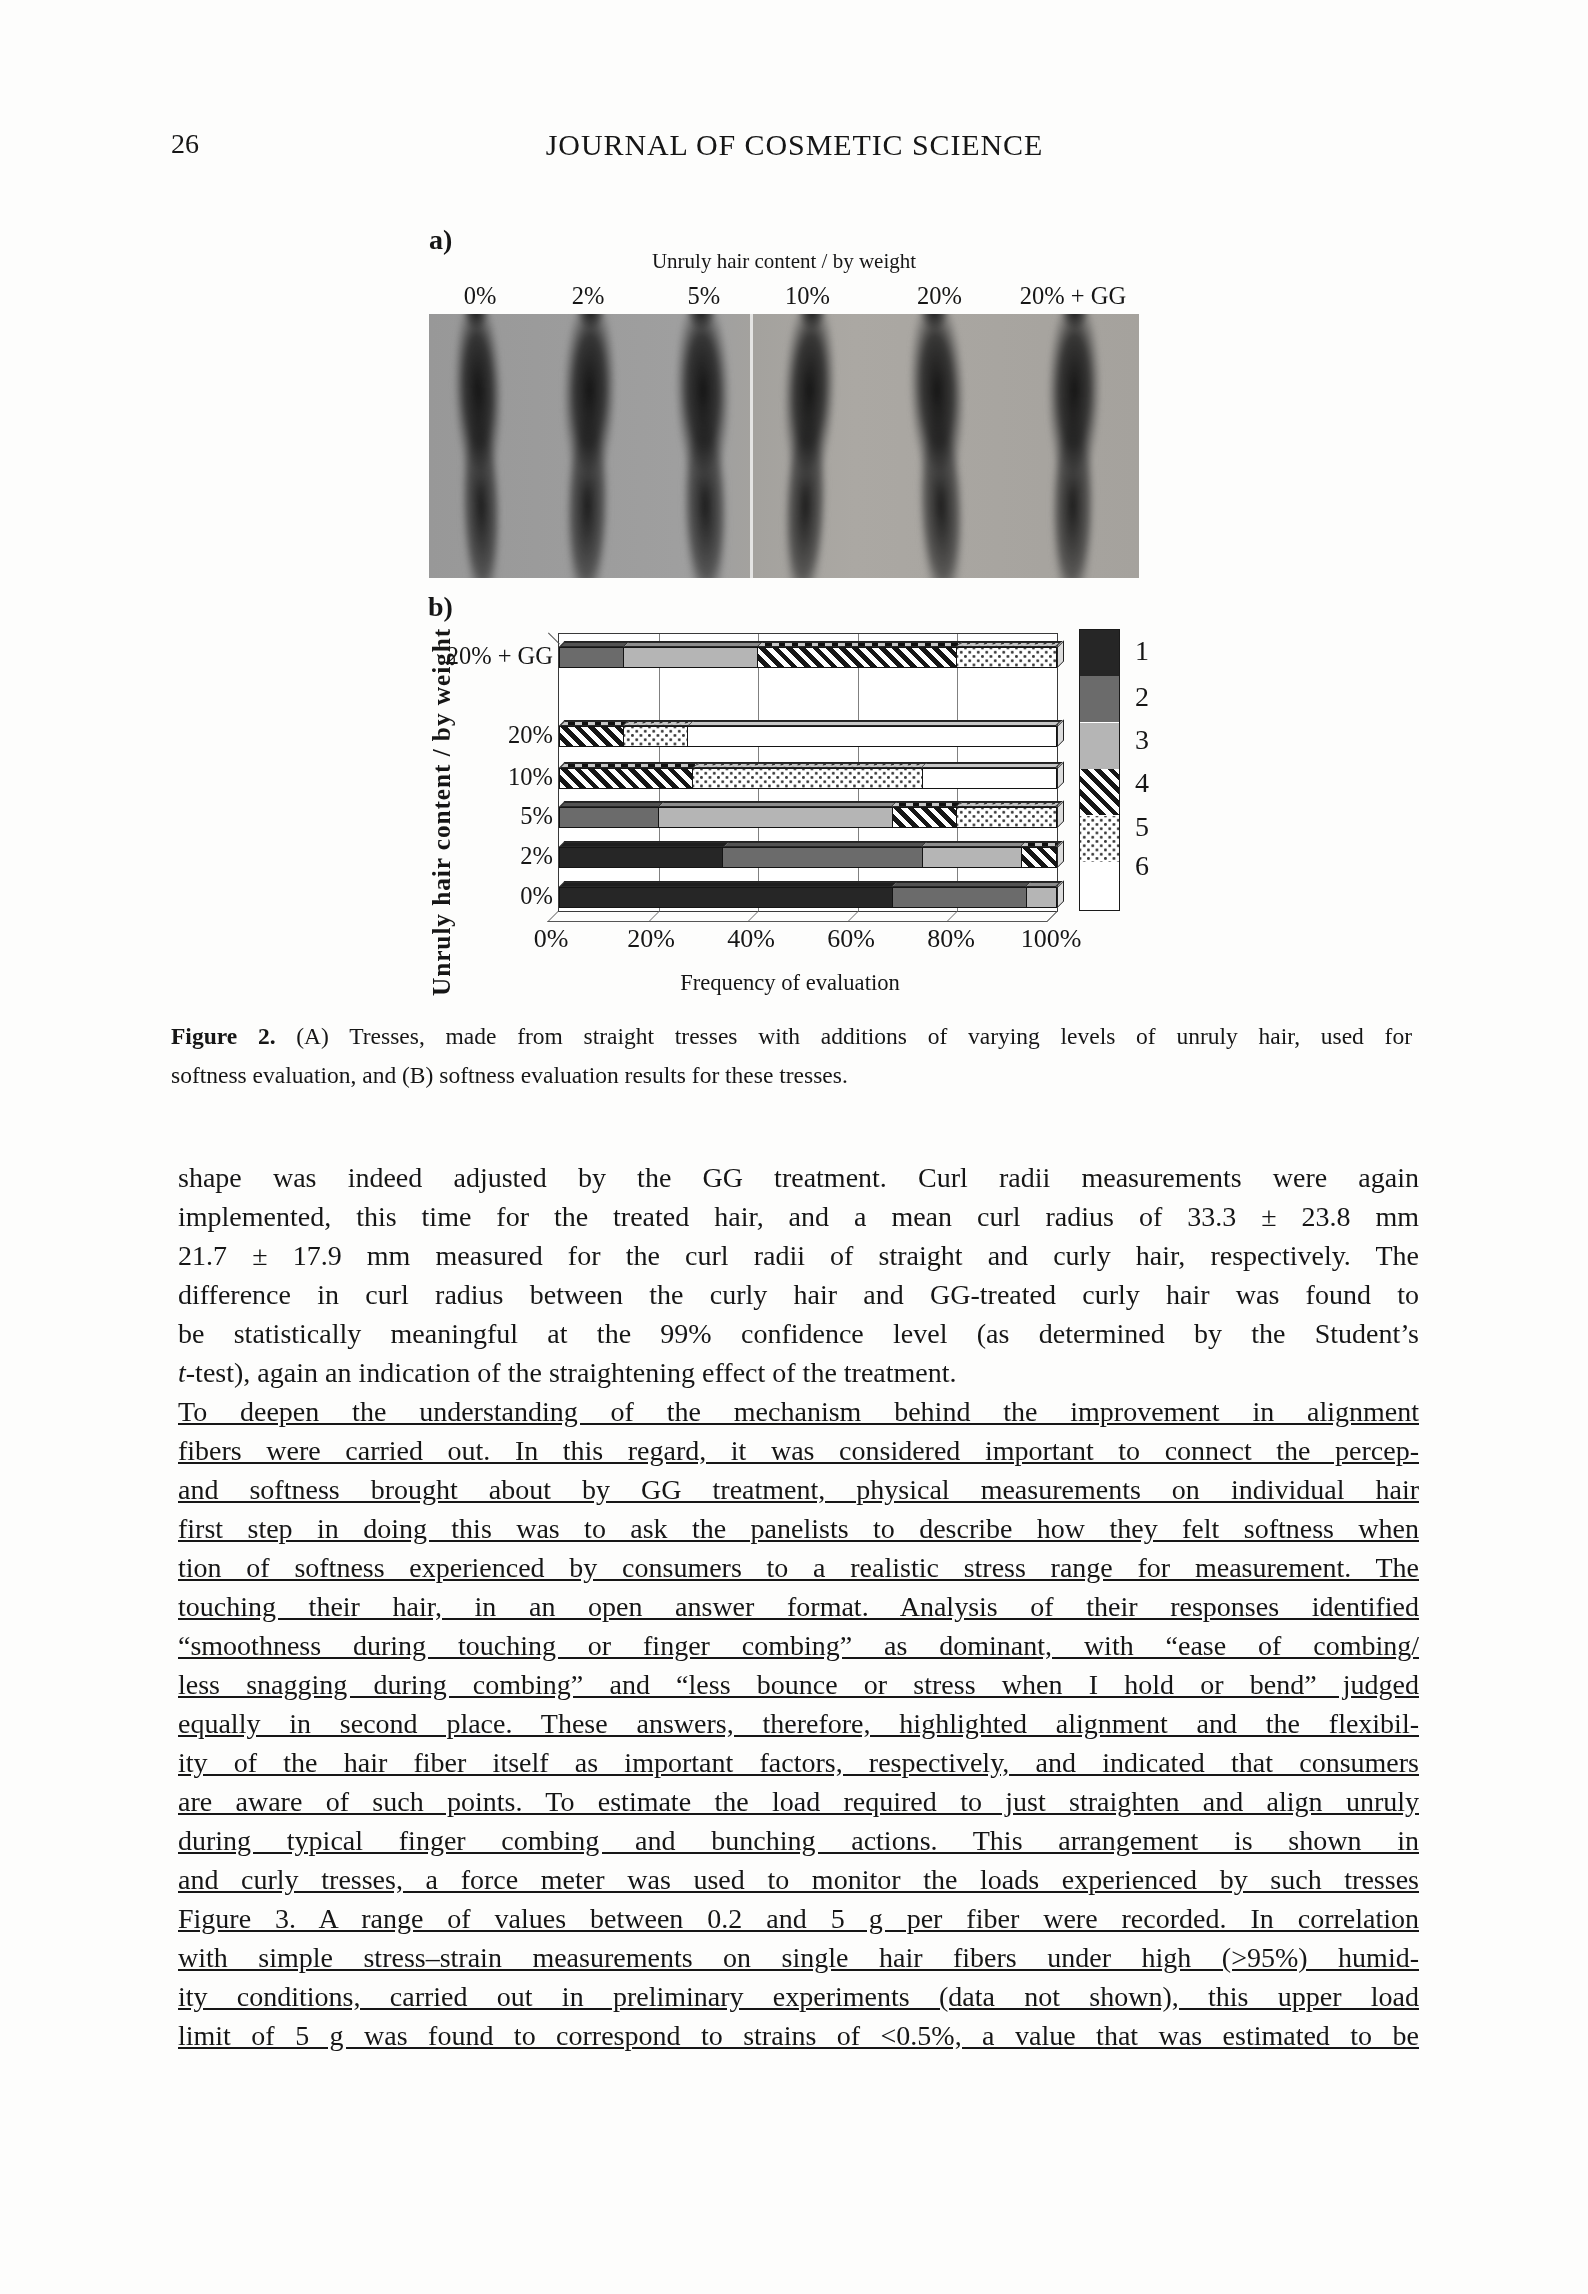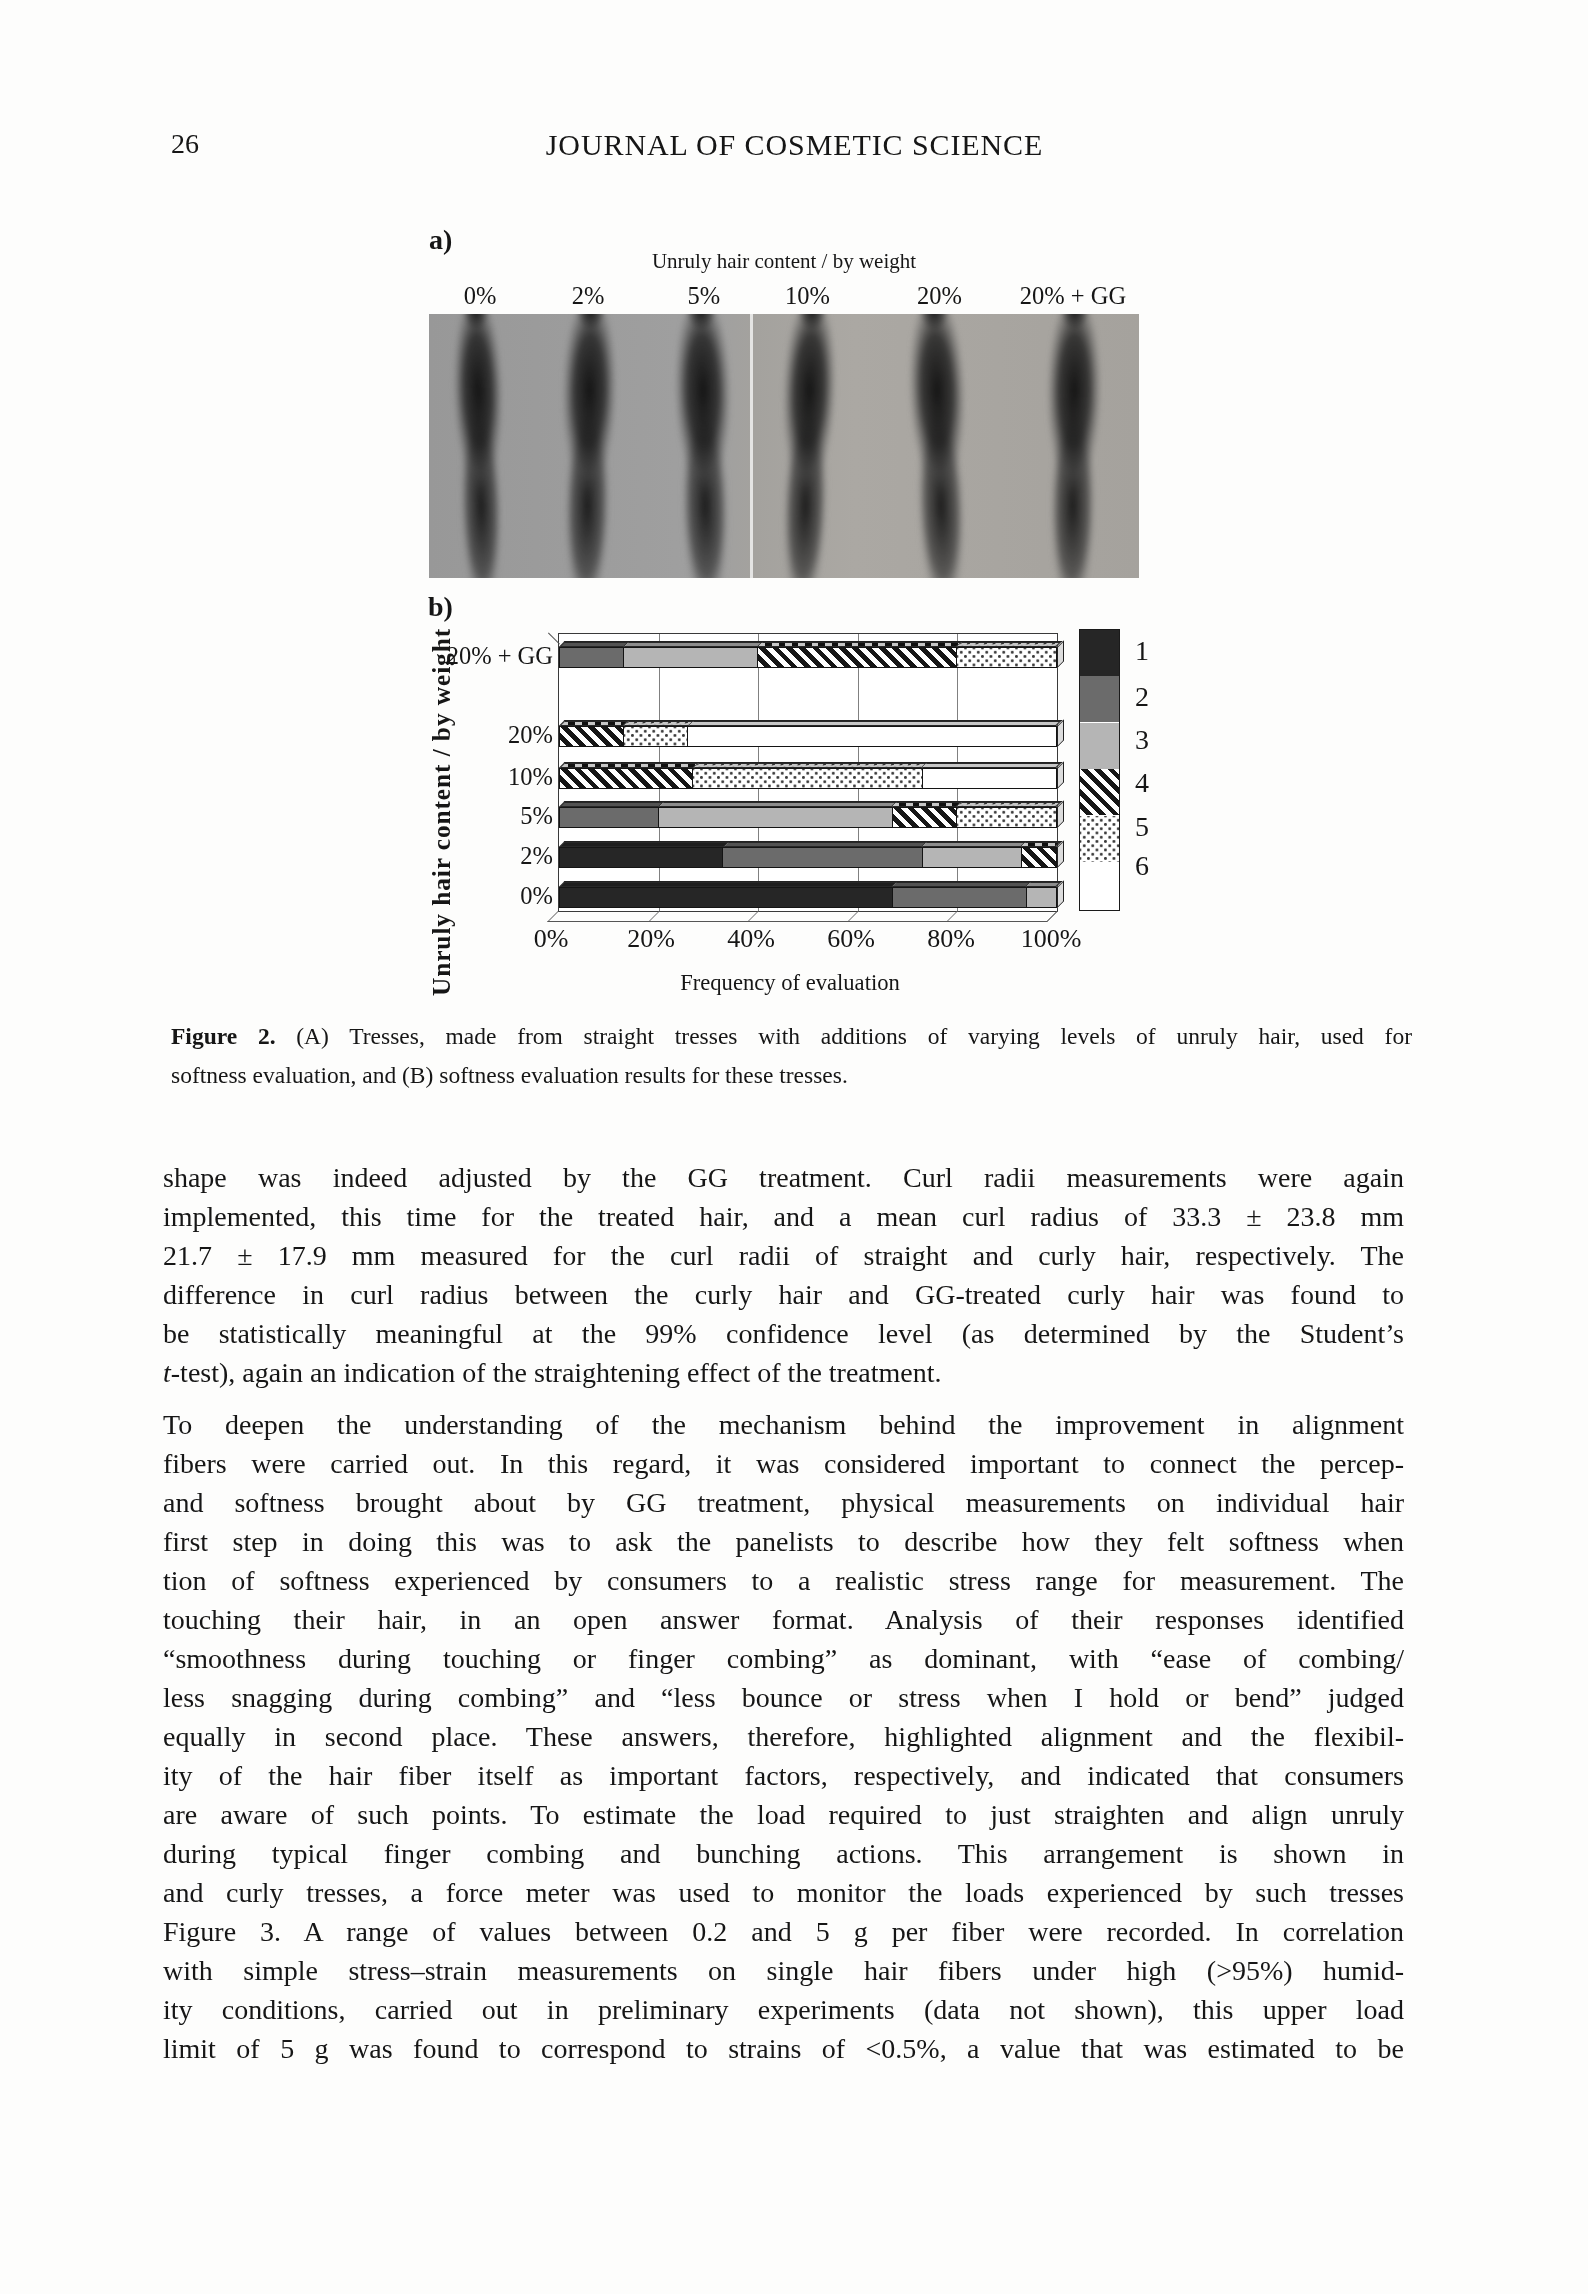--- a/index.html
+++ b/index.html
@@ -77,23 +77,23 @@
     position:absolute;left:441px;top:812px;
     transform:translate(-50%,-50%) rotate(-90deg);
     font-weight:bold;font-size:25.4px;white-space:nowrap;letter-spacing:0.9px;
   }
   .legend{position:absolute;left:1079px;top:629px;width:41px;height:282px;border:1.9px solid #1a1a1a;box-sizing:border-box;background:#fff;}
   .legend-swatch{position:absolute;left:0;right:0;box-sizing:border-box;}
   .legend-label{position:absolute;left:1135px;font-size:28px;line-height:28px;}
   
   .caption{position:absolute;left:171px;width:1241px;top:1017px;font-size:23.5px;line-height:36px;}
   
-  .body-text{position:absolute;left:163px;width:1241px;top:1158px;font-size:28px;}
+  .body-text{position:absolute;left:178px;width:1241px;top:1158px;font-size:28px;}
   .para{margin:0;}
-  .para + .para{margin-top:13px;}
+  .para + .para{text-decoration:underline;}
   .tline{line-height:39px;text-align:justify;text-align-last:justify;}
   .tl-end{text-align-last:left;}
 </style>
 </head>
 <body>
 
 <div class="page">
 
   <div class="page-number">26</div>
   <div class="journal-title">JOURNAL OF COSMETIC SCIENCE</div>

